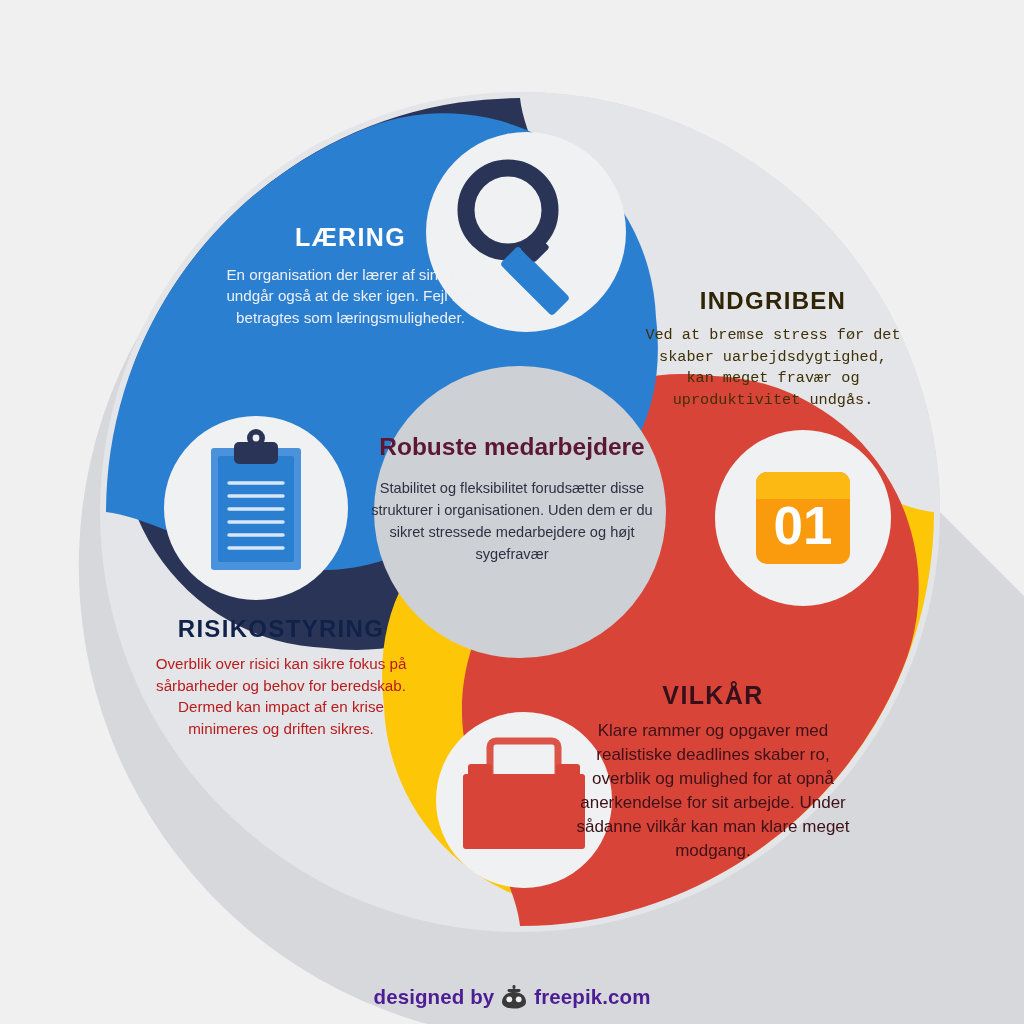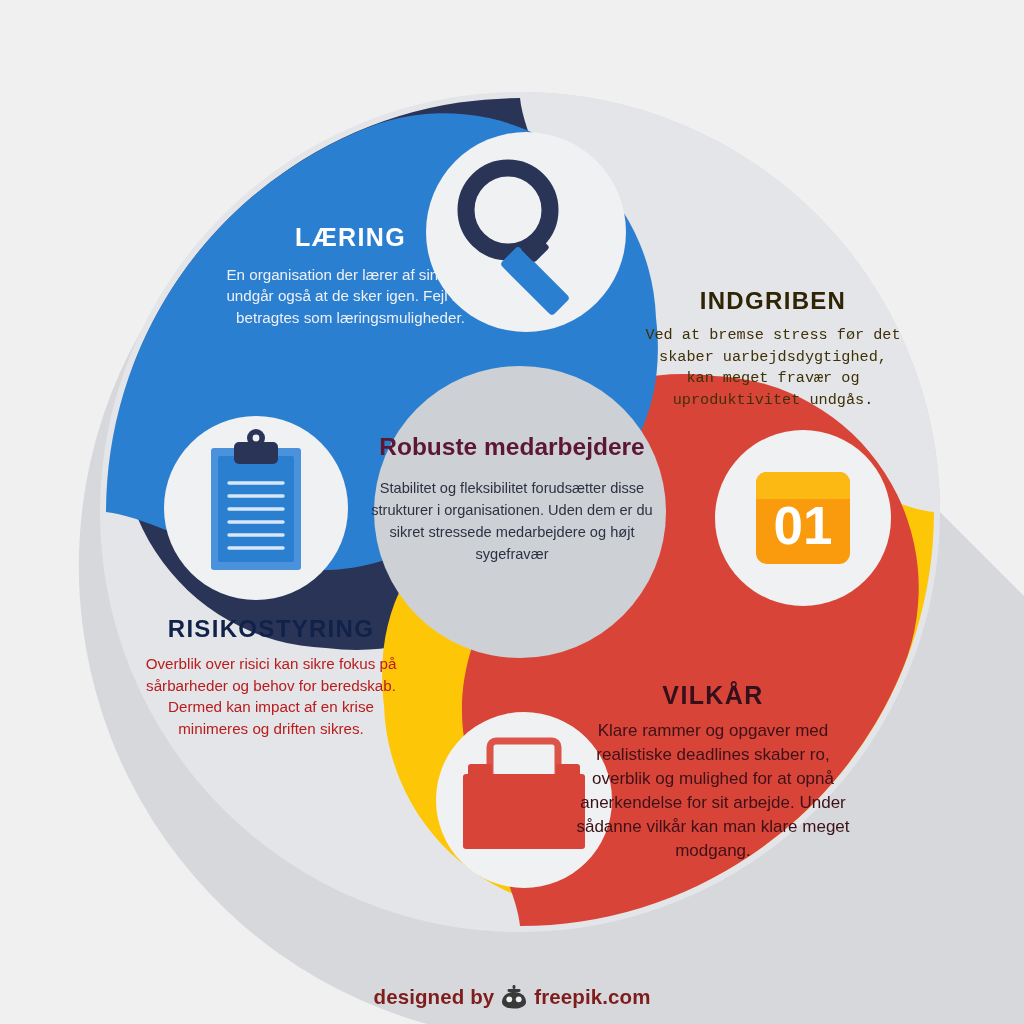--- a/index.html
+++ b/index.html
@@ -25,33 +25,33 @@
   #b-indgriben{left:642px;top:286px;width:262px;color:#3a2c06;}
   #b-indgriben .ttl{font-size:24px;color:#2f2403;margin-bottom:10px;}
   #b-indgriben .bd{font-size:15.2px;color:#3f3107;line-height:1.42;font-family:Liberation Mono, monospace;}
 
   
   #b-vilkaar{left:568px;top:680px;width:290px;color:#3c1117;}
   #b-vilkaar .ttl{font-size:25px;color:#33101a;margin-bottom:8px;}
   #b-vilkaar .bd{font-size:17px;color:#3d1118;line-height:1.42;}
 
   
-  #b-risiko{left:140px;top:614px;width:262px;color:#122448;}
+  #b-risiko{left:150px;top:614px;width:262px;color:#122448;}
   #b-risiko .ttl{font-size:24px;color:#10224a;margin-bottom:10px;}
   #b-risiko .bd{font-size:15.2px;color:#b91c1c;line-height:1.42;}
 
   
   #b-center{left:352px;top:432px;width:320px;}
   #b-center .ttl{font-size:24.5px;color:#5c1733;margin-bottom:15px;letter-spacing:0;}
   #b-center .bd{font-size:14.6px;color:#2d3142;line-height:1.52;}
 
   
   #footer{
     position:absolute;left:0;bottom:14px;width:1024px;
-    text-align:center;font-size:20.5px;font-weight:bold;color:#7f1d1d;
+    text-align:center;font-size:20.5px;font-weight:bold;color:#4c1d95;
     letter-spacing:.005em;
   }
   #footer .fk{display:inline-flex;align-items:center;gap:7px;}
   #footer svg{display:block;}
 </style>
 </head>
 <body>
 
 <div class="stage">
 <svg width="1024" height="1024" viewBox="0 0 1024 1024" xmlns="http://www.w3.org/2000/svg">

